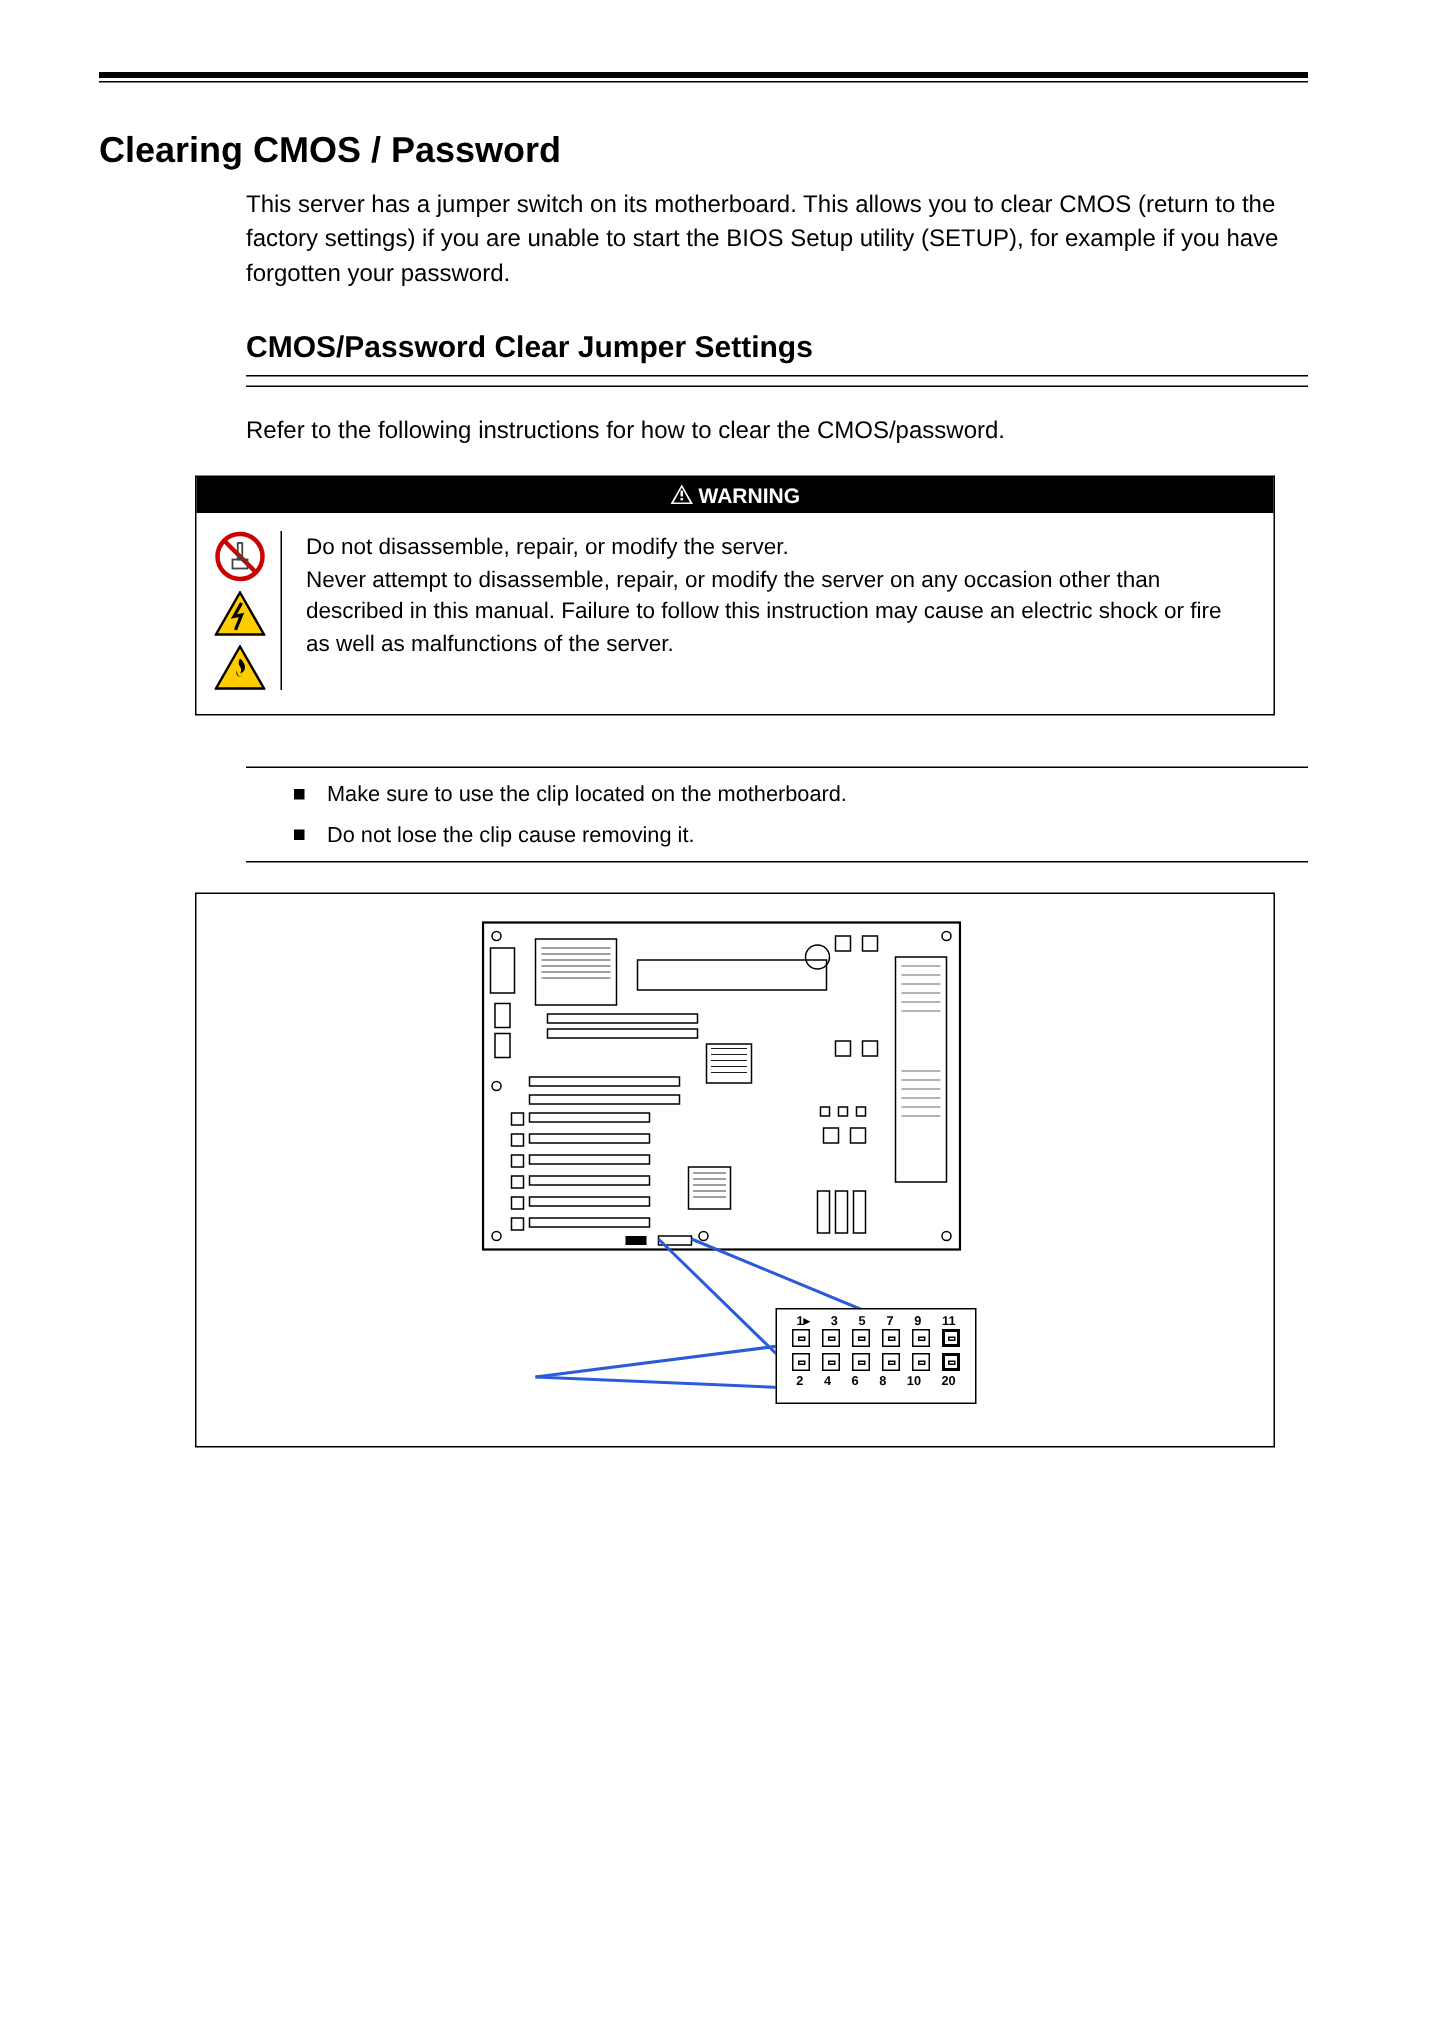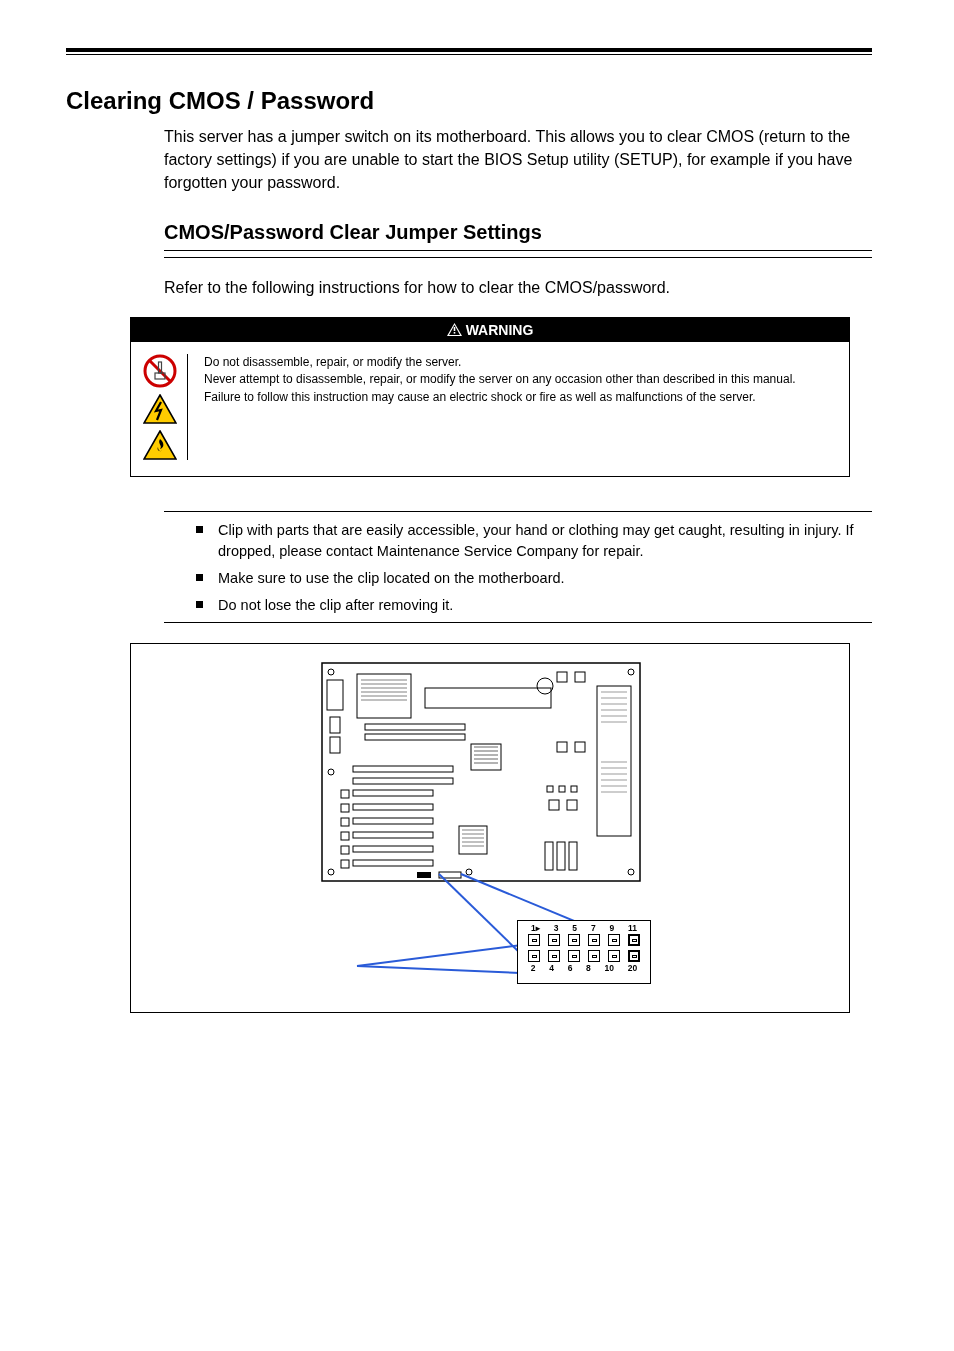--- a/index.html
+++ b/index.html
@@ -76,21 +76,21 @@
     display: flex;
     flex-direction: column;
     align-items: center;
     gap: 6px;
     padding-right: 10px;
     border-right: 1.5px solid #000;
     margin-right: 16px;
   }
   .callout-icons svg { display: block; }
   .callout-text {
-    font-size: 12px;
+    font-size: 15px;
     line-height: 1.45;
     flex: 1;
   }
   .bullets {
     list-style: none;
     padding: 0 0 0 130px;
     margin: 8px 0 0 0;
   }
   .bullets li {
     position: relative;
@@ -221,23 +221,22 @@
       <div class="callout-text" style="white-space: pre-line;">Do not disassemble, repair, or modify the server.
 Never attempt to disassemble, repair, or modify the server on any occasion other than described in this manual. Failure to follow this instruction may cause an electric shock or fire as well as malfunctions of the server.</div>
     </div>
   </div>
 
   <div class="body-text" style="margin-top:34px"></div>
 
   <hr class="hr-bullets">
 
   <ul class="bullets">
-    <li>Clip with parts that are easily accessible, your hand or clothing may get caught, resulting in injury. If dropped, please contact Maintenance Service Company for repair.</li>
     <li>Make sure to use the clip located on the motherboard.</li>
-    <li>Do not lose the clip after removing it.</li>
+    <li>Do not lose the clip cause removing it.</li>
   </ul>
   <hr class="hr-bullets" style="margin-top:2px">
 
   <div class="figure-box">
 
     <svg class="board-svg" width="320" height="240" viewBox="0 0 320 240">
       <rect x="1" y="1" width="318" height="218" fill="none" stroke="#000" stroke-width="1.5"></rect>
       <circle cx="10" cy="10" r="3" fill="none" stroke="#000"></circle>
       <circle cx="310" cy="10" r="3" fill="none" stroke="#000"></circle>
       <circle cx="10" cy="210" r="3" fill="none" stroke="#000"></circle>

